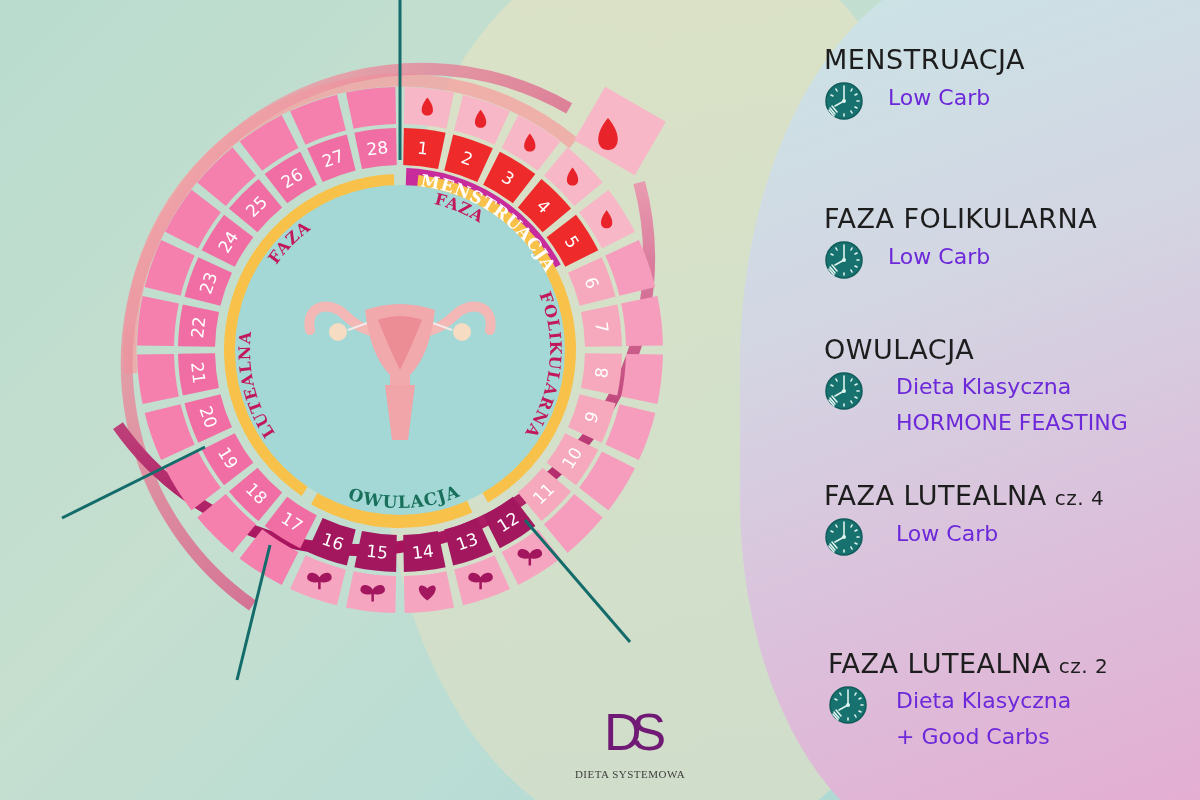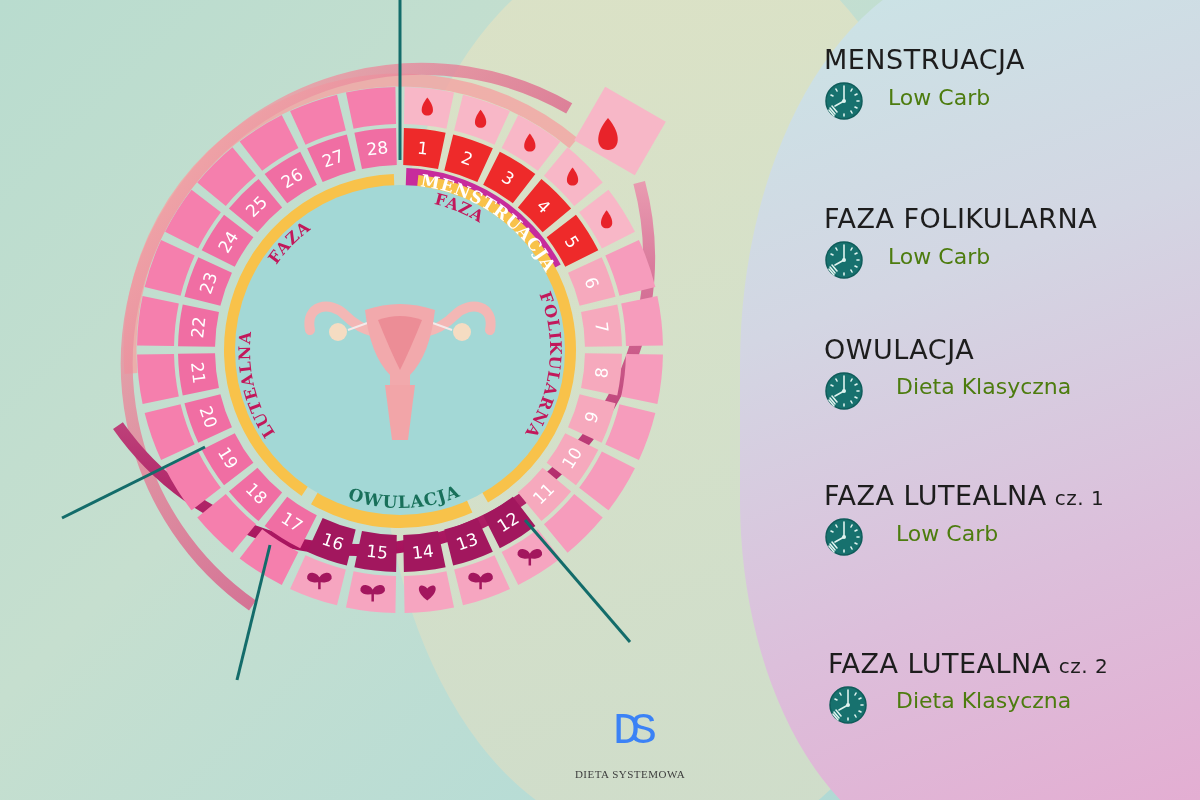--- a/index.html
+++ b/index.html
@@ -10,21 +10,21 @@
     background:linear-gradient(180deg,#dfe2c4 0%,#d8e1c8 50%,#d4ddc8 100%);opacity:.85;}
   .right-panel{position:absolute;left:740px;top:-40px;width:560px;height:900px;border-radius:45% 0 0 40%;
     background:linear-gradient(160deg,#c9e6e6 0%,#d3d6e3 35%,#dcbfdb 65%,#e6a8cf 100%);}
   svg.wheel{position:absolute;left:0;top:0;}
   .legend{position:absolute;left:0;top:0;width:1200px;height:800px;pointer-events:none;}
   .sec{position:absolute;}
   .sec-title{font-family:"DejaVu Sans",sans-serif;font-size:27px;color:#1d1d1d;letter-spacing:.5px;font-weight:400;white-space:nowrap;}
   .sec-title .cz{font-size:20px;margin-left:8px;}
   .row{display:flex;align-items:flex-start;margin-top:6px;}
   .clock{width:40px;height:40px;flex:0 0 40px;}
-  .lines{font-family:"DejaVu Sans",sans-serif;font-size:22px;color:#4d7c0f;line-height:36px;white-space:nowrap;}
+  .lines{font-family:"DejaVu Sans",sans-serif;font-size:22px;color:#6d28d9;line-height:36px;white-space:nowrap;}
   .logo{position:absolute;left:560px;top:710px;width:140px;text-align:center;}
   .logo-text{font-family:"Liberation Serif",serif;font-size:11px;color:#3d3d3d;letter-spacing:.5px;margin-top:14px;}
 </style>
 </head>
 <body>
 
 <div class="bg-blob"></div>
 <div class="right-panel"></div>
 
 <svg class="wheel" width="1200" height="800" viewBox="0 0 1200 800">
@@ -321,42 +321,44 @@
     </div>
   </div>
   <div class="sec" style="left:824px;top:334px;">
     <div class="sec-title"><span>OWULACJA</span></div>
     <div class="row">
       <svg class="clock" viewBox="0 0 40 40">
           <use href="#clockIcon"></use>
         </svg>
       <div class="lines" style="margin-left:32px;margin-top:-2px;">
         <div>Dieta Klasyczna</div>
+        <div>HORMONE FEASTING</div>
       </div>
     </div>
   </div>
   <div class="sec" style="left:824px;top:480px;">
-    <div class="sec-title"><span>FAZA LUTEALNA</span><span class="cz">cz. 1</span></div>
+    <div class="sec-title"><span>FAZA LUTEALNA</span><span class="cz">cz. 4</span></div>
     <div class="row">
       <svg class="clock" viewBox="0 0 40 40">
           <use href="#clockIcon"></use>
         </svg>
       <div class="lines" style="margin-left:32px;margin-top:-1px;">
           <div>Low Carb</div>
         </div>
     </div>
   </div>
   <div class="sec" style="left:828px;top:624px;margin-top:24px;">
     <div class="sec-title"><span>FAZA LUTEALNA</span><span class="cz">cz. 2</span></div>
     <div class="row">
       <svg class="clock" viewBox="0 0 40 40">
           <use href="#clockIcon"></use>
         </svg>
       <div class="lines" style="margin-left:28px;margin-top:-2px;">
         <div>Dieta Klasyczna</div>
+        <div>+ Good Carbs</div>
       </div>
     </div>
   </div>
 </div>
 
 <svg width="0" height="0" style="position:absolute">
   <defs>
     <g id="clockIcon">
       <circle cx="20" cy="20" r="18" fill="#17716e"></circle>
       <circle cx="20" cy="20" r="18" fill="none" stroke="#0f5c5a" stroke-width="1.5"></circle>
@@ -372,15 +374,15 @@
         <line x1="7" y1="14" x2="9" y2="15"></line>
         <line x1="12" y1="8" x2="13" y2="10"></line>
         <path d="M6,27 L11,33 M8,25 L13,31 M5,29 L10,35"></path>
       </g>
       <circle cx="20" cy="20" r="2" fill="#dff3ef"></circle>
     </g>
   </defs>
 </svg>
 
 <div class="logo">
-  <div style="font-family:Liberation Mono, monospace;font-size:45px;color:#3b82f6;line-height:44px;letter-spacing:-10px;">DS</div>
+  <div style="font-family:Liberation Sans, sans-serif;font-size:52px;color:#701a75;line-height:44px;letter-spacing:-10px;">DS</div>
   <div class="logo-text">DIETA SYSTEMOWA</div>
 </div>
 
 </body></html>

